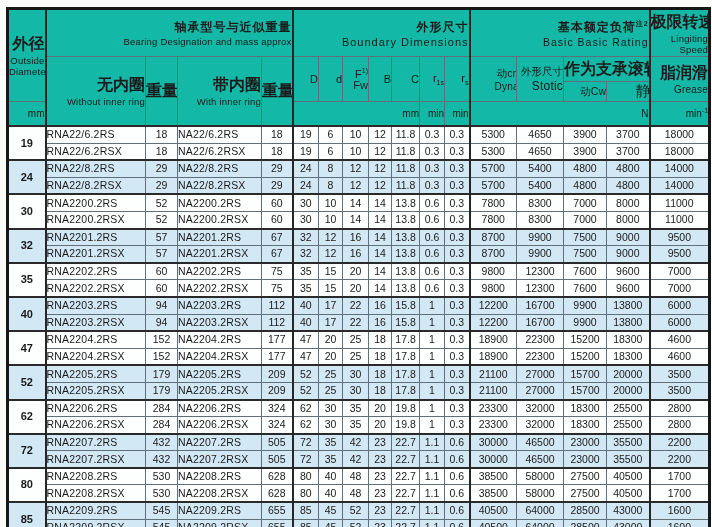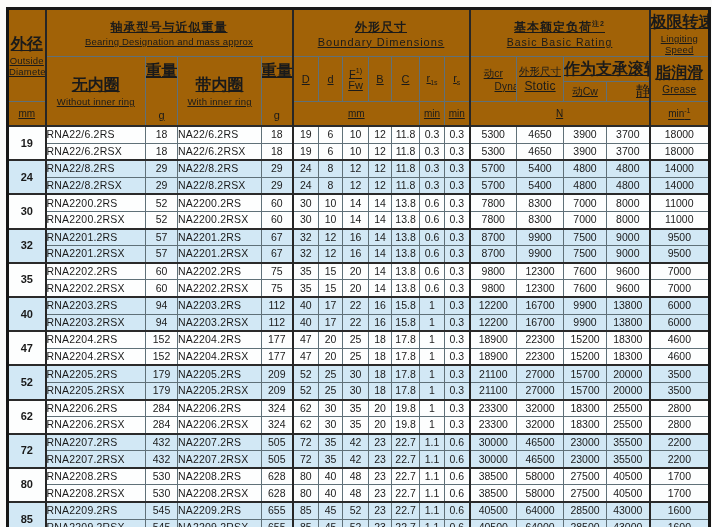--- a/index.html
+++ b/index.html
@@ -1,31 +1,31 @@
 <!DOCTYPE html>
 <html><head>
 <meta charset="utf-8">
 <style>
   html,body{margin:0;padding:0;background:#fbfbfa;width:712px;height:527px;overflow:hidden;}
   body{font-family:"Liberation Sans","DejaVu Sans",sans-serif;color:#1a1a1a;}
   table.catalog{border-collapse:collapse;table-layout:fixed;width:700px;margin:7px 6px;border:3px solid #161616;background:#fdfdfd;}
   th,td{border:1px solid #5f7078;padding:0;overflow:hidden;white-space:nowrap;}
-  thead th{background:#a16207;font-weight:normal;vertical-align:middle;text-align:center;text-decoration:underline;}
+  thead th{background:#14b8a6;font-weight:normal;vertical-align:middle;text-align:right;}
   .zh{font-size:12px;font-weight:bold;letter-spacing:1px;}
   .zh-sm{font-size:16px;font-weight:bold;}
   .en{font-size:9.5px;letter-spacing:0.2px;}
   .sym{font-size:11px;}
   sup,sub{font-size:7px;}
   .note-sup{font-size:7px;vertical-align:super;font-weight:bold;}
   .col-thick{border-right:2px solid #262626 !important;}
   .row-groups th{height:46px;}
   .row-sub1 th{height:24px;}
   .row-sub2 th{height:19px;}
   .row-units th{height:23px;font-size:10px;}
-  .stack{display:flex;flex-direction:column;justify-content:space-between;align-items:center;height:60px;padding:3px 0;}
+  .stack{display:flex;flex-direction:row;justify-content:space-between;align-items:center;height:60px;padding:3px 0;}
   tbody td{height:15.6px;font-size:10.5px;text-align:center;line-height:15px;}
   tbody td.designation{text-align:left;font-size:10.5px;letter-spacing:0.2px;}
   tbody td.od-cell{font-weight:bold;font-size:11px;}
   tbody tr.shaded td{background:#d2e8f5;}
   tbody tr.plain td{background:#fdfefe;}
   tbody tr.group-start td{border-top:2px solid #2a2a2a;}
 </style>
 </head>
 <body>
 

